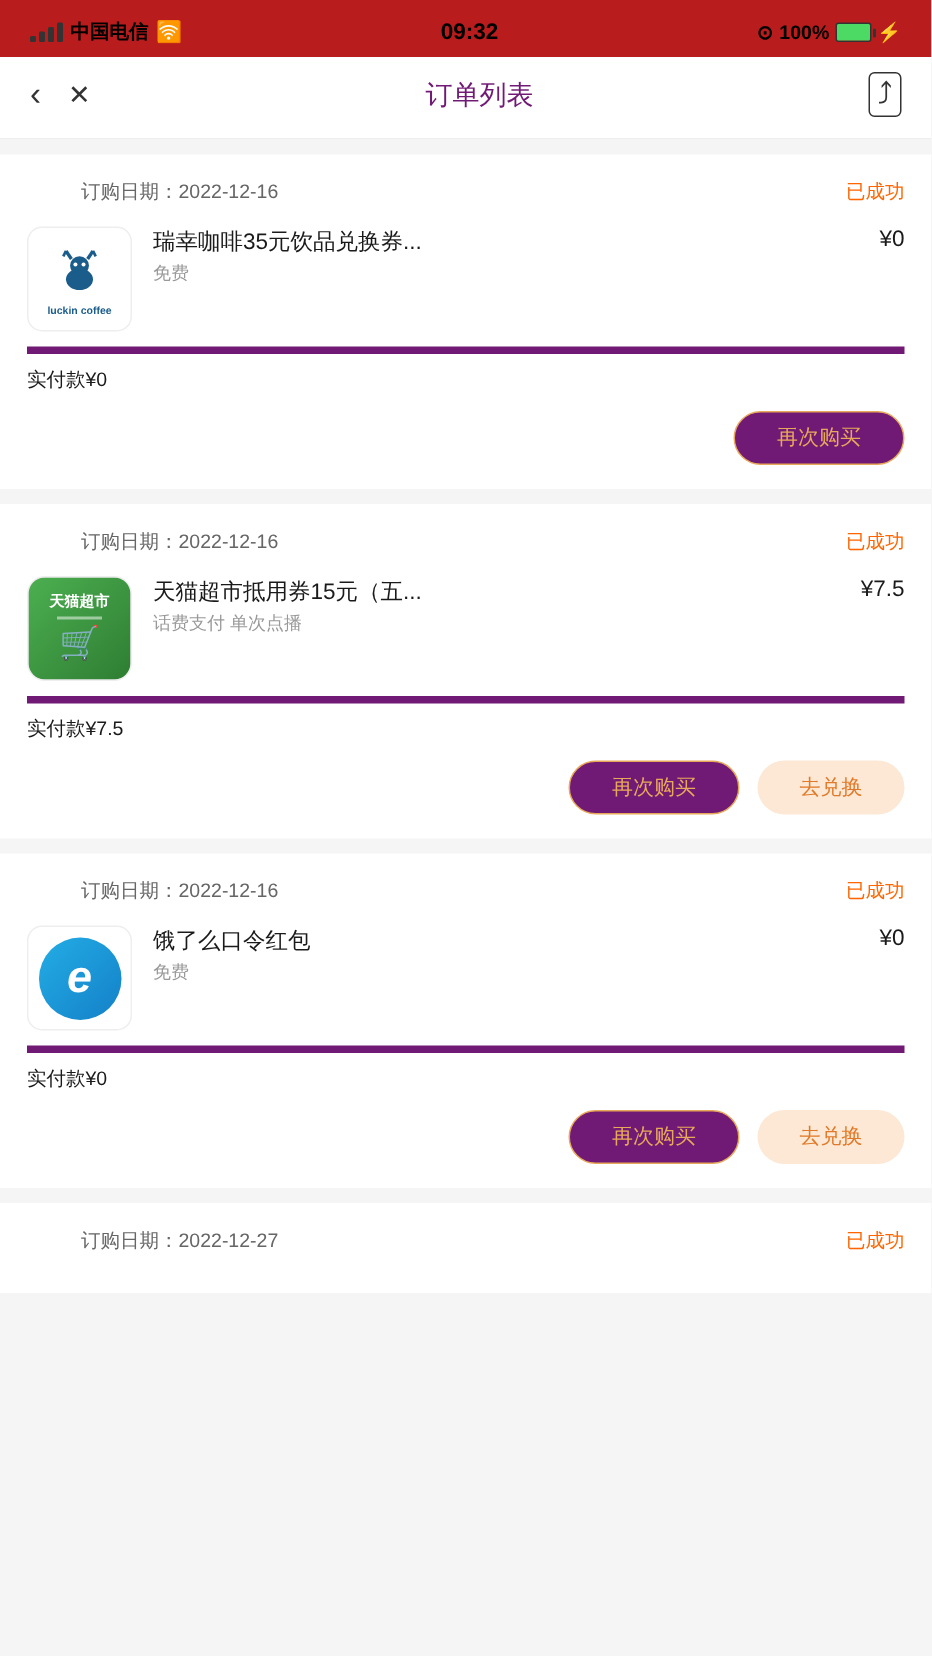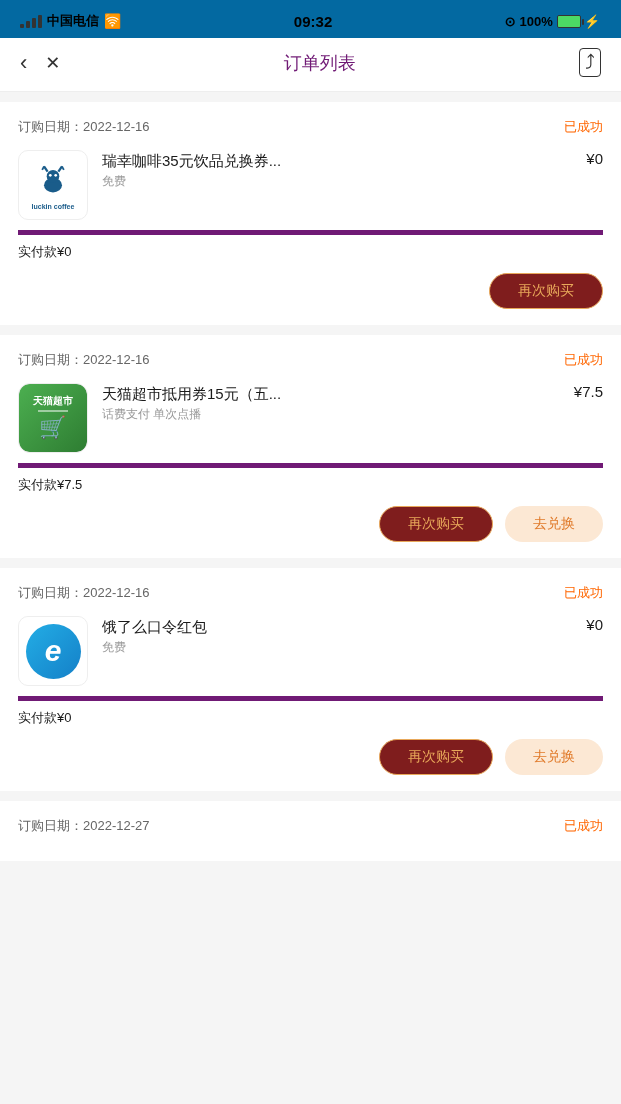--- a/index.html
+++ b/index.html
@@ -7,21 +7,21 @@
     body {
       font-family: -apple-system, "PingFang SC", "Helvetica Neue", sans-serif;
       background: #f5f5f5;
       width: 621px;
       min-height: 1104px;
       overflow-x: hidden;
     }
 
     
     .status-bar {
-      background: #0369a1;
+      background: #b91c1c;
       display: flex;
       justify-content: space-between;
       align-items: center;
       padding: 12px 20px 8px;
       font-size: 13px;
       font-weight: 600;
       gap: 12px;
     }
     .status-left { display: flex; align-items: center; gap: 5px; }
     .status-center { font-size: 15px; font-weight: 600; }
@@ -55,20 +55,21 @@
     .order-card {
       background: #fff;
       margin: 10px 0;
       padding: 16px 18px;
     }
     .order-header {
       display: flex;
       justify-content: space-between;
       align-items: center;
       margin-bottom: 14px;
+      margin-left: 36px;
     }
     .order-date { font-size: 13px; color: #666; }
     .order-status { font-size: 13px; color: #ff6600; font-weight: 500; }
 
     .order-body {
       display: flex;
       align-items: flex-start;
       gap: 14px;
       margin-bottom: 10px;
     }
@@ -96,21 +97,21 @@
     }
     .order-total span { color: #1a1a1a; font-weight: 500; }
 
     .order-actions {
       display: flex;
       justify-content: flex-end;
       gap: 12px;
     }
     .btn-buy-again {
       border: 1.5px solid #e8a85a;
-      background: #7f1d1d;
+      background: #701a75;
       color: #e8a85a;
       padding: 8px 28px;
       border-radius: 50px;
       font-size: 14px;
       cursor: pointer;
     }
     .btn-redeem {
       background: #fce8d4;
       border: none;
       color: #e07a2a;

